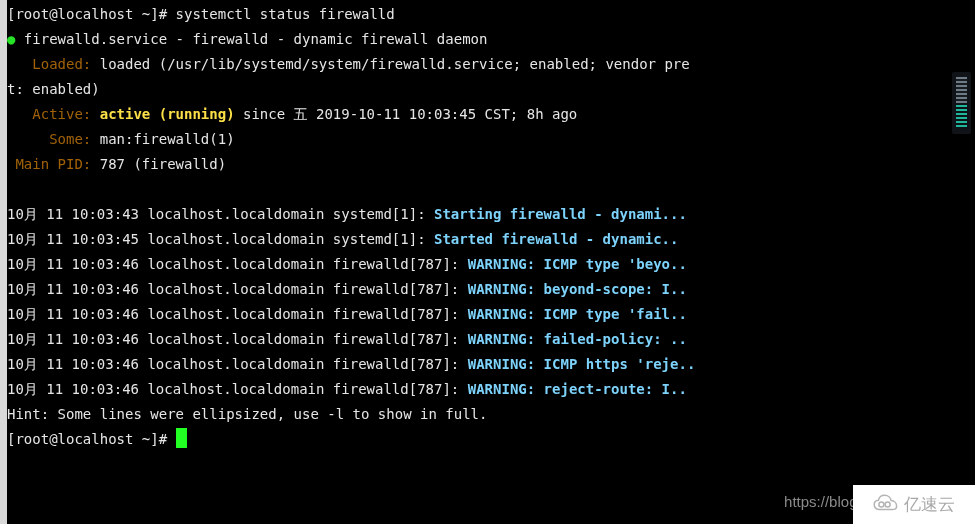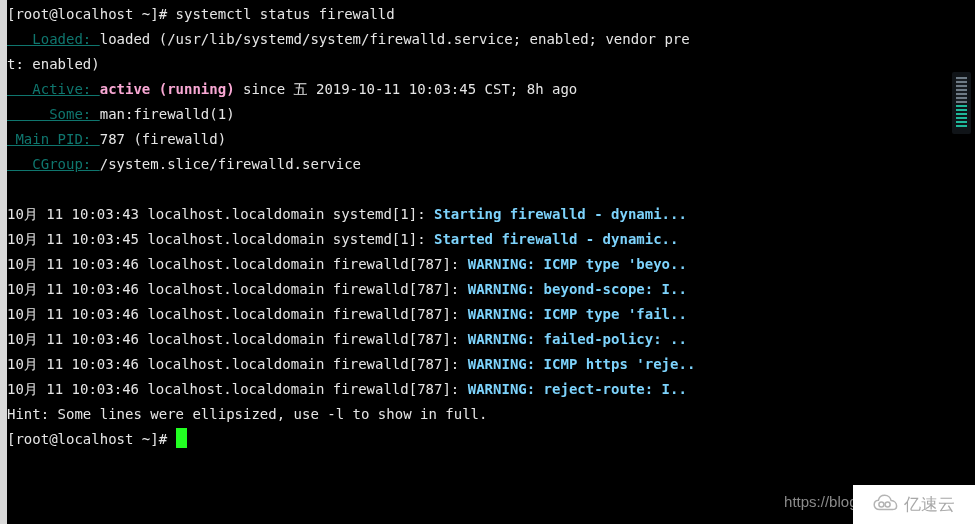--- a/index.html
+++ b/index.html
@@ -54,23 +54,23 @@
     color: #d8d8d8;
     overflow: hidden;
   }
 
   .line.blank { color: transparent; }
 
   
   .seg { white-space: pre; }
   .fg-white   { color: #e6e6e6; }
   .fg-bright  { color: #7dd3fc; font-weight: bold; }
-  .fg-green   { color: #f9a8d4; font-weight: bold; }
+  .fg-green   { color: #fde047; font-weight: bold; }
   .fg-dot     { color: #27e327; }
-  .fg-dim     { color: #0f766e; text-decoration: underline; }
+  .fg-dim     { color: #a16207; }
 
   .cursor {
     display: inline-block;
     width: 11px;
     height: 20px;
     background: #22ff22;
     vertical-align: -4px;
   }
 
   
@@ -145,32 +145,32 @@
 <body>
 
 <div id="terminal">
 
   <div class="left-gutter"></div>
 
   <div class="screen">
 
     <div class="line"><span class="seg fg-white">[root@localhost ~]# </span><span class="seg fg-white">systemctl status firewalld</span></div>
 
+    <div class="line"><span class="seg fg-dot">●</span><span class="seg fg-white"> firewalld.service - firewalld - dynamic firewall daemon</span></div>
 
     <div class="line"><span class="seg fg-dim">   Loaded: </span><span class="seg fg-white">loaded (/usr/lib/systemd/system/firewalld.service; enabled; vendor pre</span></div>
 
     <div class="line"><span class="seg fg-white">t: enabled)</span></div>
 
     <div class="line"><span class="seg fg-dim">   Active: </span><span class="seg fg-green">active (running)</span><span class="seg fg-white"> since 五 2019-10-11 10:03:45 CST; 8h ago</span></div>
 
     <div class="line"><span class="seg fg-dim">     Some: </span><span class="seg fg-white">man:firewalld(1)</span></div>
 
     <div class="line"><span class="seg fg-dim"> Main PID: </span><span class="seg fg-white">787 (firewalld)</span></div>
 
-    <div class="line"><span class="seg fg-dim">   CGroup: </span><span class="seg fg-white">/system.slice/firewalld.service</span></div>
 
 
     <div class="line blank">&nbsp;</div>
 
     <div id="log-container">
         <div class="line"><span class="seg fg-white">10月 11 10:03:43 localhost.localdomain systemd[1]: </span><span class="seg fg-bright">Starting firewalld - dynami...</span></div>
         <div class="line"><span class="seg fg-white">10月 11 10:03:45 localhost.localdomain systemd[1]: </span><span class="seg fg-bright">Started firewalld - dynamic..</span></div>
         <div class="line"><span class="seg fg-white">10月 11 10:03:46 localhost.localdomain firewalld[787]: </span><span class="seg fg-bright">WARNING: ICMP type 'beyo..</span></div>
         <div class="line"><span class="seg fg-white">10月 11 10:03:46 localhost.localdomain firewalld[787]: </span><span class="seg fg-bright">WARNING: beyond-scope: I..</span></div>
         <div class="line"><span class="seg fg-white">10月 11 10:03:46 localhost.localdomain firewalld[787]: </span><span class="seg fg-bright">WARNING: ICMP type 'fail..</span></div>

